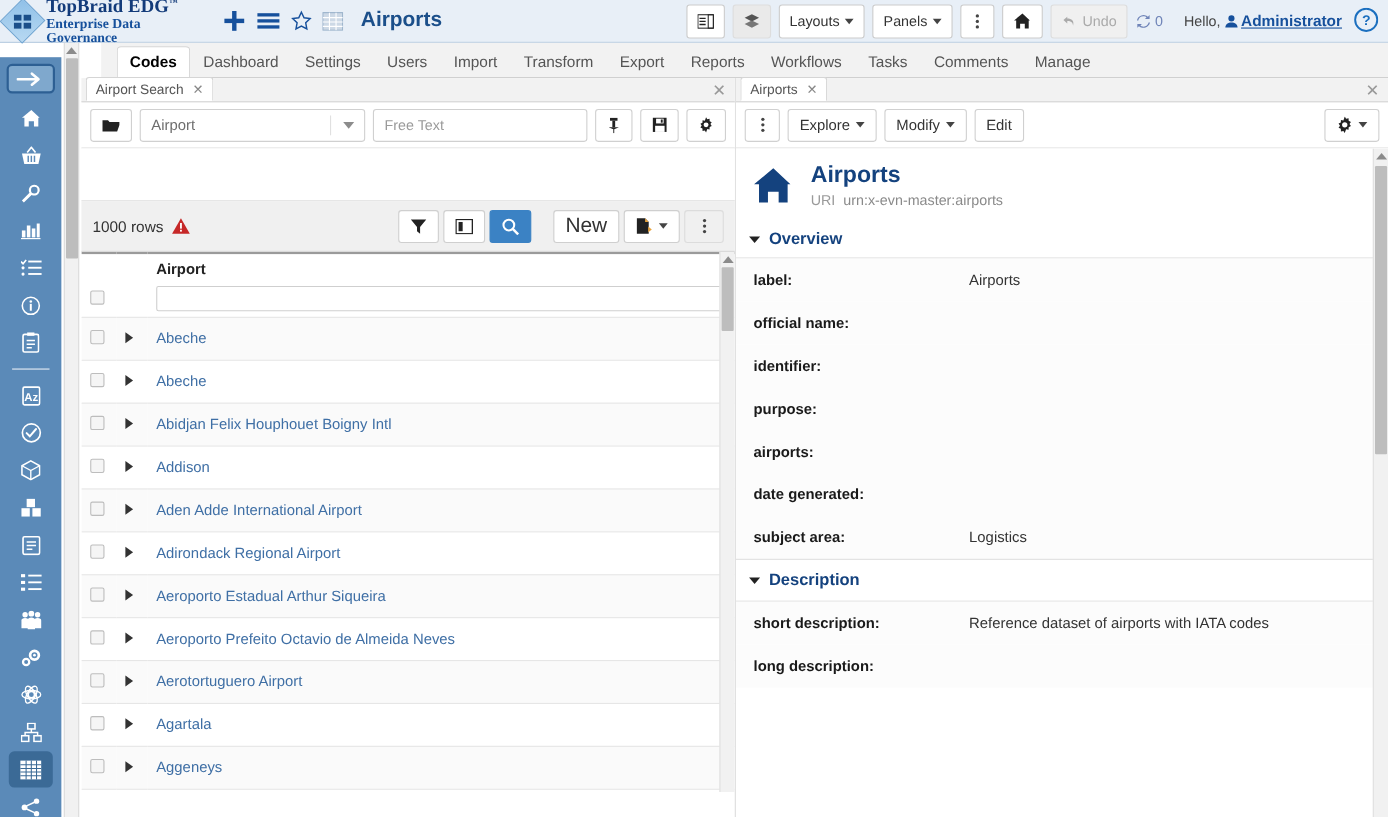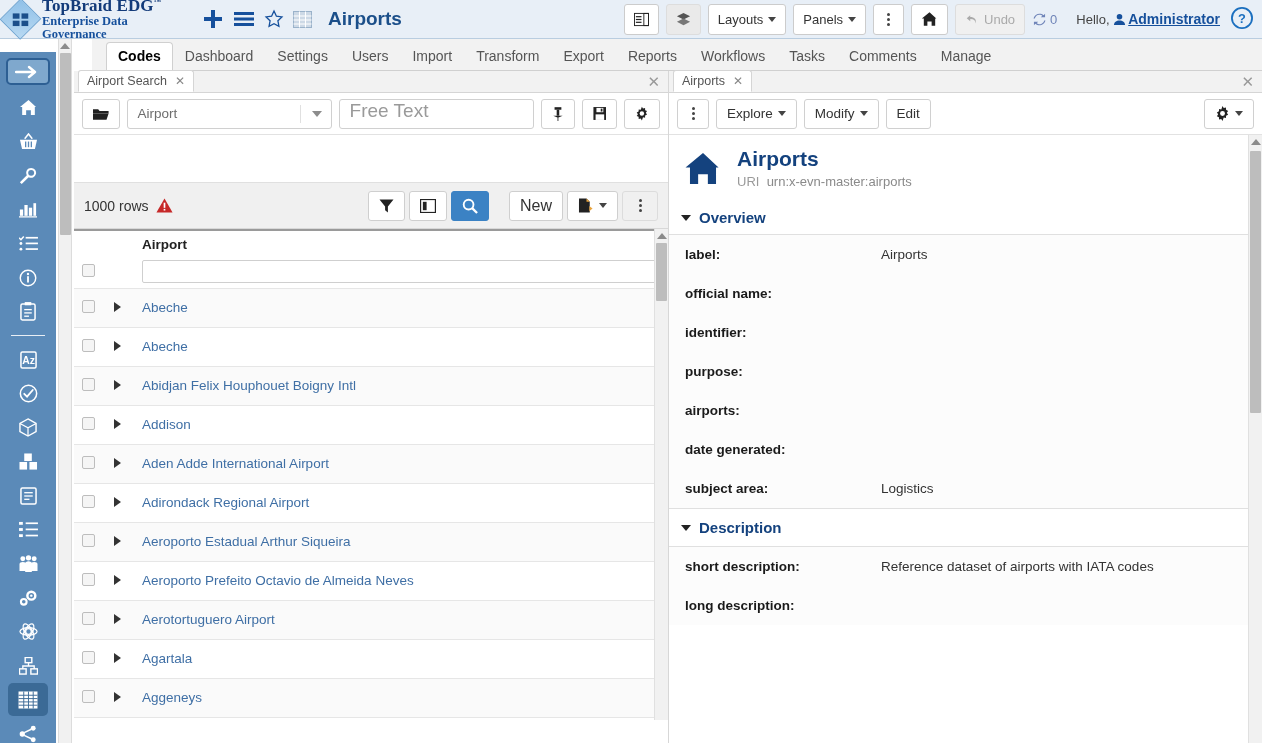--- a/index.html
+++ b/index.html
@@ -146,35 +146,35 @@
     display:flex; align-items:center; padding-left:10px; font-size:13.5px; color:#6d6d6d;
     position:relative;
   }
   .sel-box .divider { position:absolute; right:30px; top:5px; bottom:5px; width:1px; background:#e0e0e0;}
   .sel-box .chev {
     position:absolute; right:9px; top:50%; margin-top:-3px;
     width:0;height:0;border-left:5px solid transparent;border-right:5px solid transparent;border-top:6px solid #8c8c8c;
   }
   .free-text {
     flex: 0 0 195px; height:30px; background:#fff; border:1px solid #d0d0d0; border-radius:3px;
-    display:flex; padding-left:10px; font-size:19px; color:#9a9a9a;
+    display:flex; align-items:center; padding-left:10px; font-size:13px; color:#9a9a9a;
   }
 
   .blank-strip { height:48px; background:#fff; border-bottom:1px solid #e0e0e0;}
 
   .rows-bar {
     height: 46px; background:#f0f0f0; border-bottom:1px solid #d8d8d8;
     display:flex; align-items:center; padding: 0 10px; gap: 4px;
   }
   .rows-count { font-size:14px; color:#333; display:flex; align-items:center; gap:7px;}
   .rows-bar .spacer { flex: 1; }
   .rb-btn {
     height:30px; min-width:36px; padding:0 10px; background:#fff; border:1px solid #cfcfcf;
     border-radius:3px; display:flex;align-items:center;justify-content:center;
-    font-size:16px;color:#333;cursor:pointer;
+    font-size:19px;color:#333;cursor:pointer;
   }
   .rb-btn.blue { background:#3b82c4; border-color:#3b82c4; color:#fff;}
   .rb-btn.plain { background:#f0f0f0; border-color:#dcdcdc;}
 
   
   .tbl-wrap { position:relative; height: 491px; overflow:hidden; }
   table.grid { width: 100%; border-collapse: collapse; table-layout: fixed; }
   table.grid col.c1 { width: 32px; }
   table.grid col.c2 { width: 28px; }
   .grid th {

